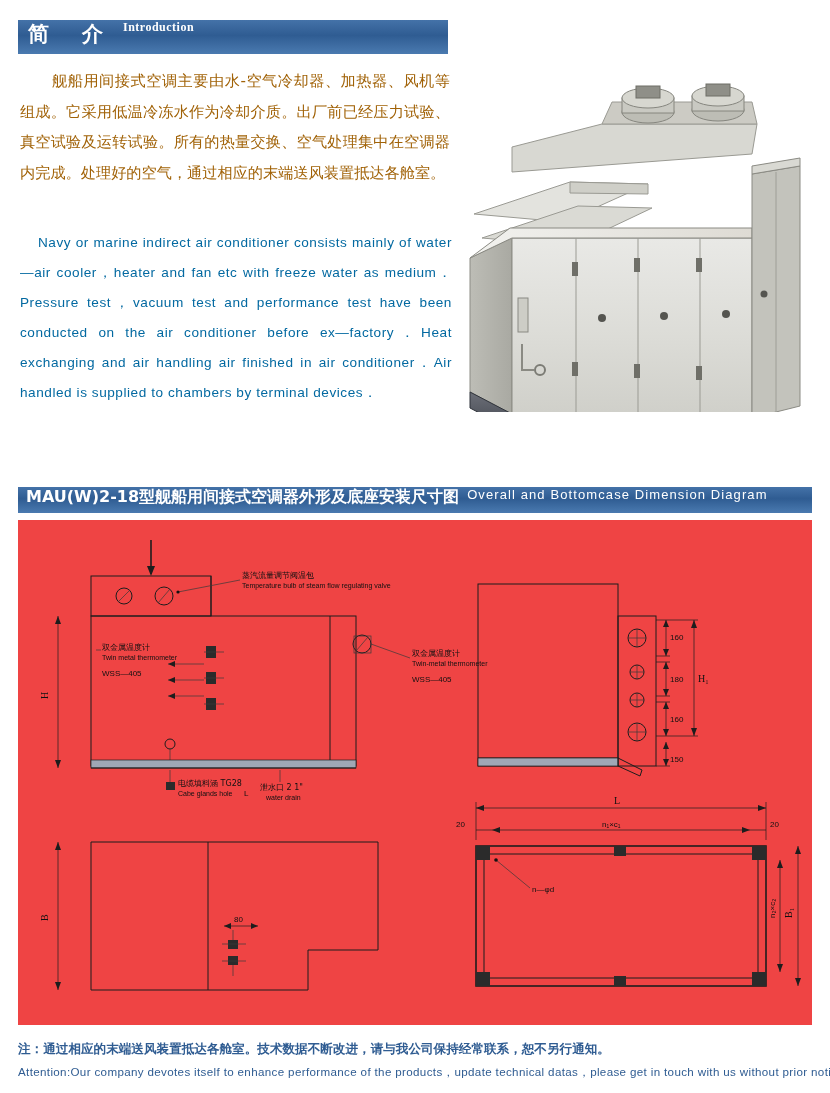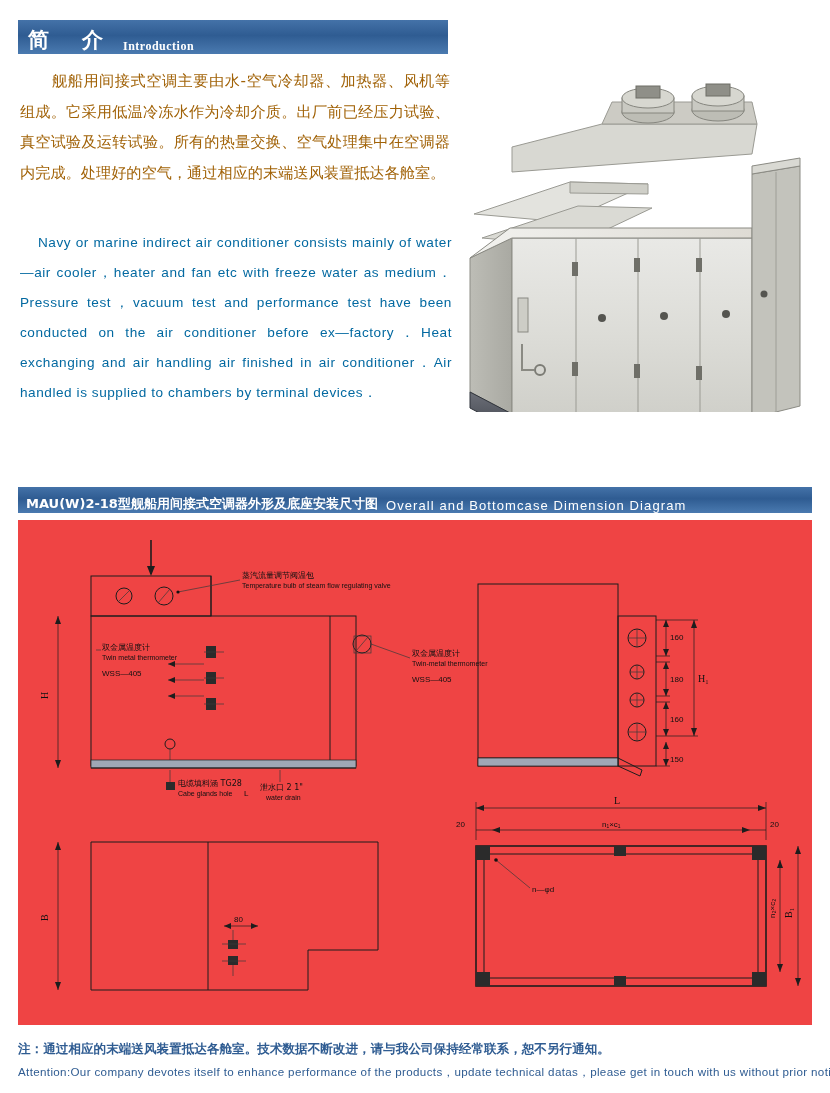--- a/index.html
+++ b/index.html
@@ -13,21 +13,21 @@
     overflow: hidden;
   }
   .page { position: relative; width: 830px; height: 1093px; }
 
   
   .bar {
     position: absolute;
     background: linear-gradient(to bottom, #4472a8 0%, #2f5c92 45%, #4a7ab0 100%);
     color: #ffffff;
     display: flex;
-    align-items: flex-end;
+    align-items: flex-start;
     white-space: nowrap;
     overflow: hidden;
   }
   .bar1 {
     left: 18px; top: 20px; width: 430px; height: 34px;
     padding-left: 10px;
   }
   .bar1 .cn {
     font-family: "DejaVu Sans", sans-serif;
     font-size: 21px; font-weight: bold; letter-spacing: 6px;
@@ -37,21 +37,21 @@
     font-size: 12px; font-weight: bold; margin-left: 14px;
     letter-spacing: .5px;
   }
 
   .bar2 {
     left: 18px; top: 487px; width: 794px; height: 26px;
     padding-left: 8px;
   }
   .bar2 .cn {
     font-family: "DejaVu Sans", sans-serif;
-    font-size: 13px; font-weight: bold; letter-spacing: 0px;
+    font-size: 16px; font-weight: bold; letter-spacing: 0px;
   }
   .bar2 .en {
     font-family: "Liberation Sans", sans-serif;
     font-size: 13px; margin-left: 8px; letter-spacing: 1.1px;
   }
 
   
   .intro-cn {
     position: absolute; left: 20px; top: 66px; width: 430px;
     font-family: "DejaVu Sans", sans-serif;

